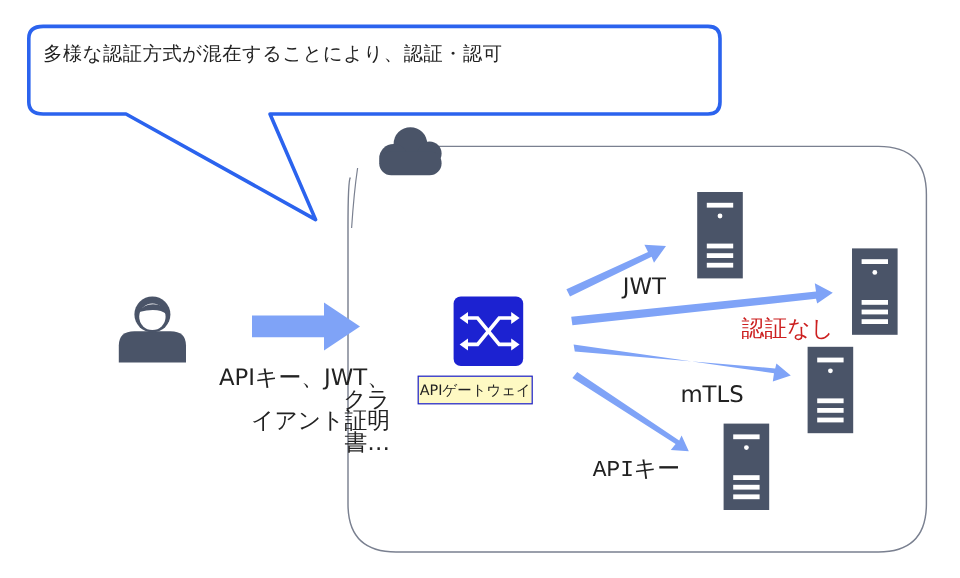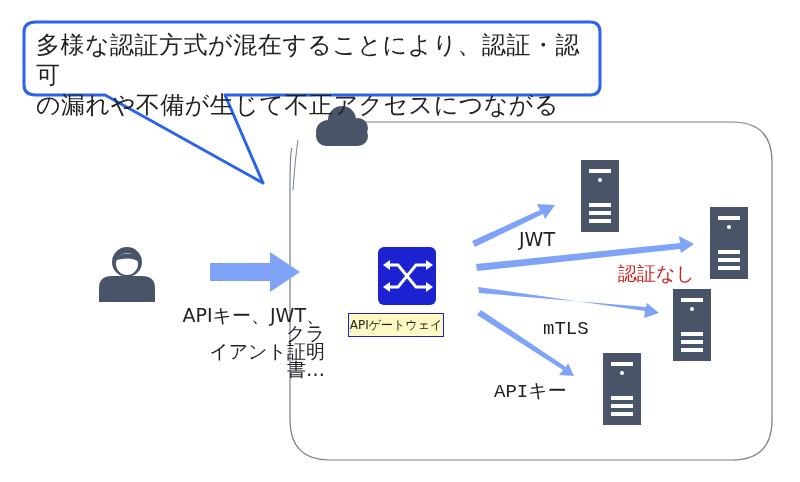--- a/index.html
+++ b/index.html
@@ -1,21 +1,21 @@
 <!DOCTYPE html>
 <html><head>
 <meta charset="utf-8">
 <style>
   html, body { margin: 0; padding: 0; background: #ffffff; }
   body { width: 800px; height: 482px; position: relative; overflow: hidden;
          font-family: "DejaVu Sans", "Liberation Sans", sans-serif; }
   #canvas { position: absolute; left: 0; top: 0; }
   .callout-text {
     position: absolute; left: 36px; top: 30px; width: 560px;
-    font-size: 24px; line-height: 30px; color: #222; letter-spacing: 0.5px;
+    font-size: 16px; line-height: 30px; color: #222; letter-spacing: 0.5px;
   }
   .lbl { position: absolute; font-size: 19px; color: #222; white-space: nowrap; }
   .client-label { left: 175px; top: 306px; line-height: 18px; white-space: normal; width: 150px; text-align: right; }
   .gw-label {
     position: absolute; left: 348px; top: 313px; width: 94px; height: 22px;
     border: 1px solid #1a1fd0; background: #fef9c3; font-size: 12px; color: #222;
     display: flex; align-items: center; justify-content: center;
   }
   .red { color: #cc1f1f; margin-left: 16px; }
 </style>
@@ -96,26 +96,25 @@
     <rect x="611" y="362" width="22" height="4" fill="#fff"></rect>
       <circle cx="622" cy="373" r="2" fill="#fff"></circle>
     <rect x="611" y="396" width="22" height="4" fill="#fff"></rect>
       <rect x="611" y="404" width="22" height="4" fill="#fff"></rect>
       <rect x="611" y="412" width="22" height="4" fill="#fff"></rect>
   </g>
 </svg>
 
 <div class="callout-text">
   <div>多様な認証方式が混在することにより、認証・認可</div>
-  <div>の漏れや不備が生じて不正アクセスにつながる</div>
 </div>
 
 <div class="lbl client-label">
   <div>APIキー、JWT、クラ</div>
   <div>イアント証明書…</div>
 </div>
 
 <div class="gw-label">APIゲートウェイ</div>
 
 <div class="lbl" style="left:519px; top:228px;">JWT</div>
 <div class="lbl red" style="left:602px; top:261px;">認証なし</div>
-<div class="lbl" style="left:543px; top:318px;font-family:Liberation Mono, monospace;">mTLS</div>
+<div class="lbl" style="left:567px; top:318px;">mTLS</div>
 <div class="lbl" style="left:494px; top:378px;font-family:Liberation Mono, monospace;">APIキー</div>
 
 </body></html>

